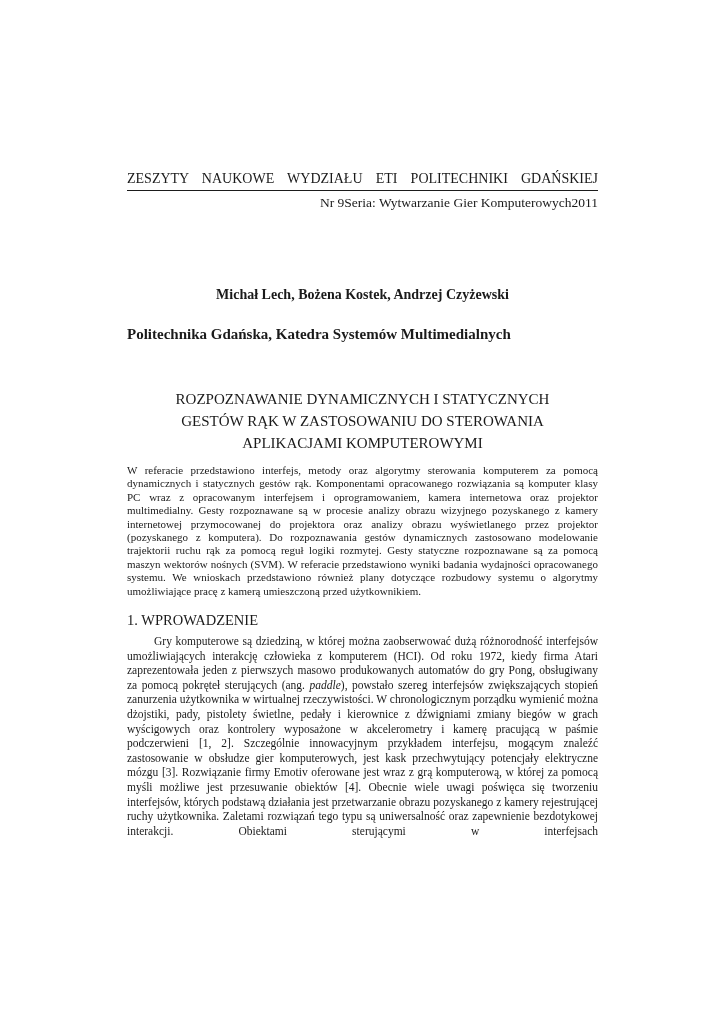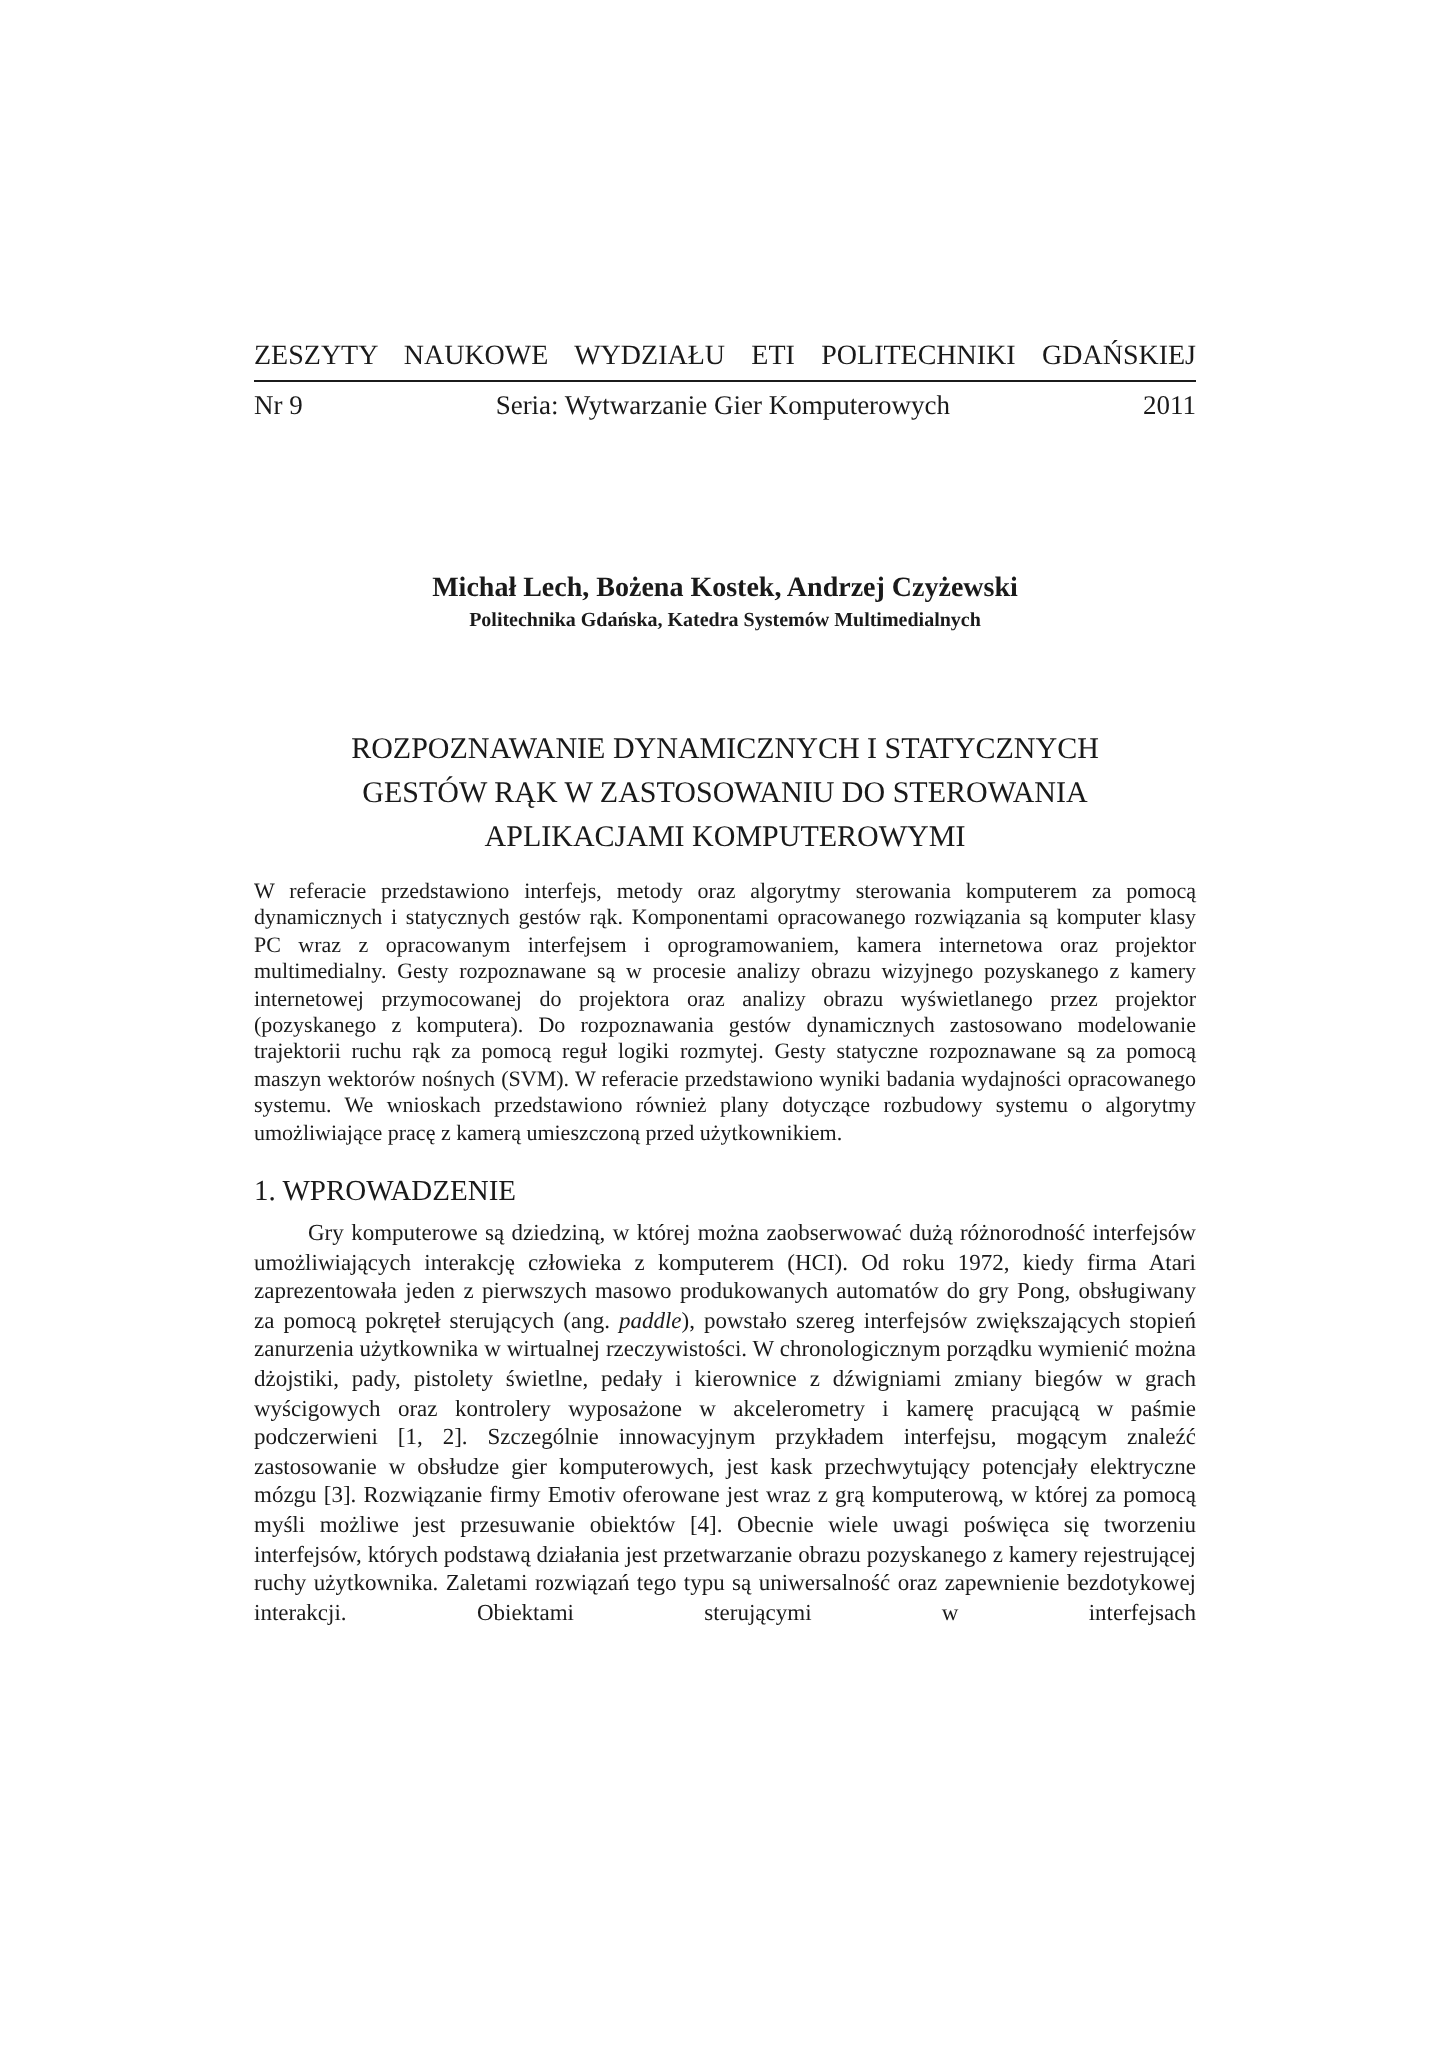--- a/index.html
+++ b/index.html
@@ -27,35 +27,35 @@
     text-align-last: justify;
     border-bottom: 1.5px solid #1b1b1b;
     padding-bottom: 3px;
     white-space: normal;
   }
   .issue-row {
     margin-top: 4px;
     font-size: 13.5px;
     line-height: 15px;
     display: flex;
-    justify-content: space-between;
+    justify-content: flex-end;
     align-items: baseline;
   }
   .authors {
     margin-top: 76px;
     font-size: 14px;
     line-height: 17px;
     font-weight: bold;
     text-align: center;
   }
   .affiliation {
-    font-size: 10px;
+    margin-top: 24px;
+    font-size: 15px;
     line-height: 15px;
     font-weight: bold;
-    text-align: center;
   }
   .paper-title {
     margin-top: 46px;
     font-size: 15px;
     line-height: 22px;
     font-weight: normal;
     text-align: center;
   }
   .abstract-heading {
     margin-top: 16px;

